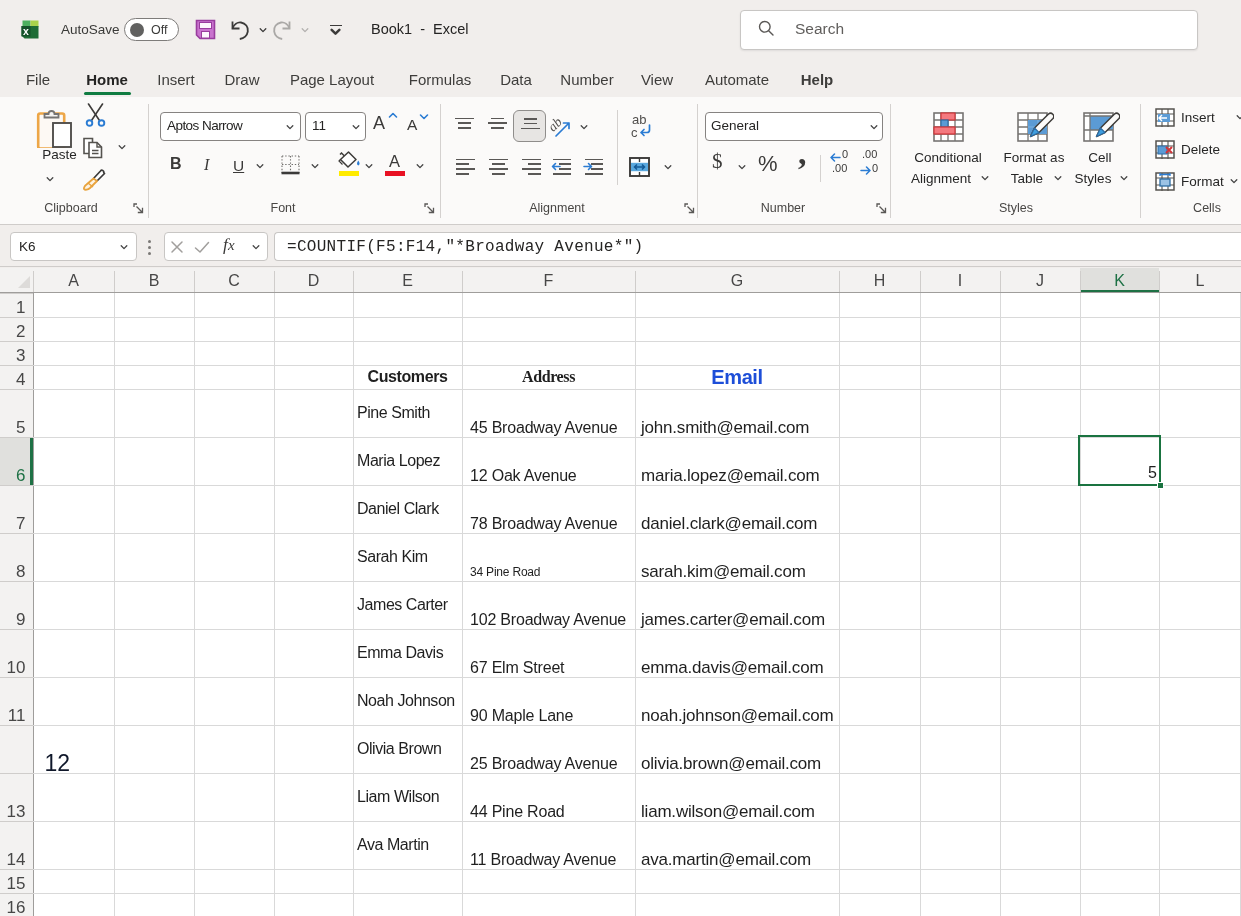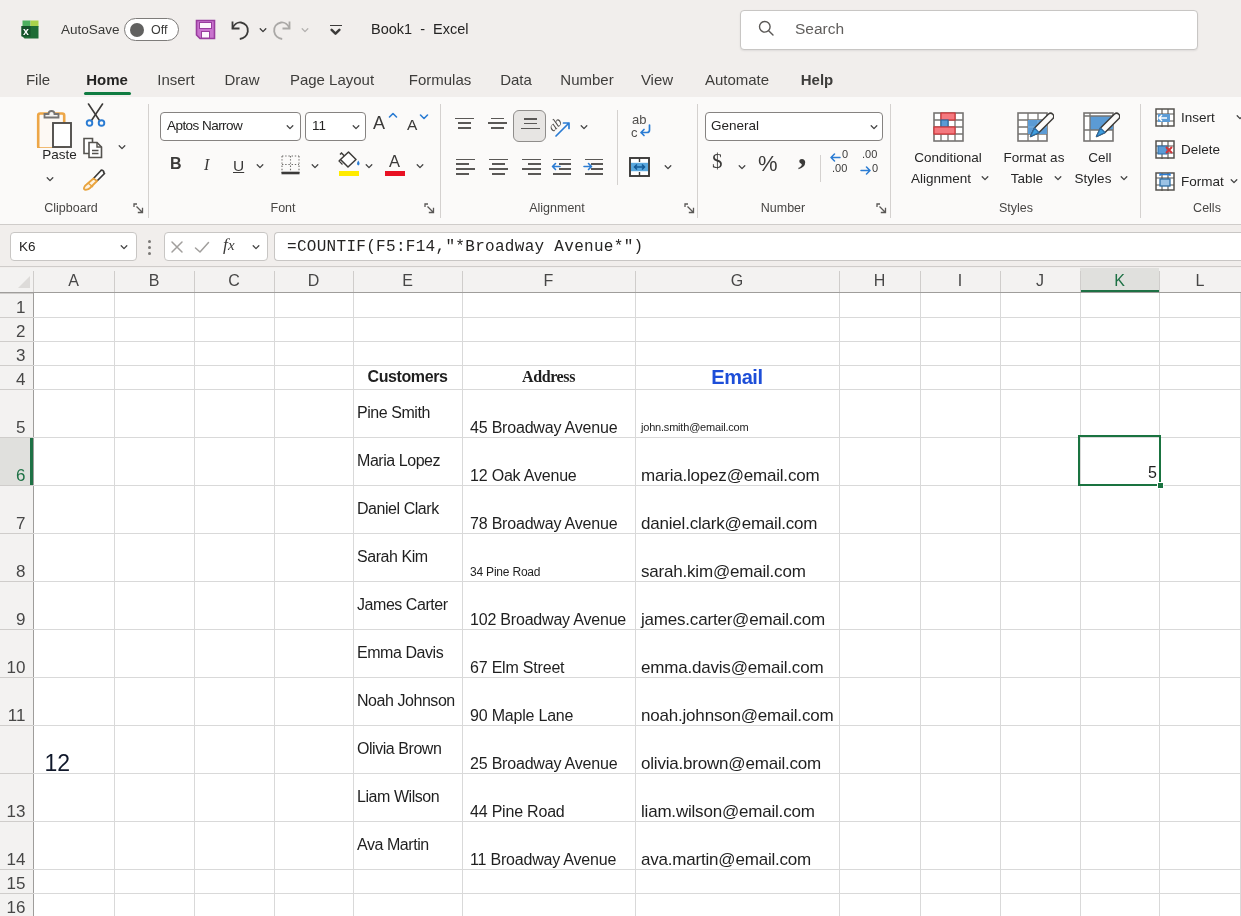--- a/index.html
+++ b/index.html
@@ -426,21 +426,21 @@
 <div class="ab" style="left:33px;top:725px;width:1208px;height:1px;background:#d9d9d9"></div>
 <div class="ab" style="left:33px;top:773px;width:1208px;height:1px;background:#d9d9d9"></div>
 <div class="ab" style="left:33px;top:821px;width:1208px;height:1px;background:#d9d9d9"></div>
 <div class="ab" style="left:33px;top:869px;width:1208px;height:1px;background:#d9d9d9"></div>
 <div class="ab" style="left:33px;top:893px;width:1208px;height:1px;background:#d9d9d9"></div>
 <div class="txt" style="font-size:16px;color:#1f1f1f;font-weight:700;top:369px;line-height:16px;left:407.5px;transform:translateX(-50%);letter-spacing:-0.4px;">Customers</div>
 <div class="txt" style="font-size:16px;color:#1f1f1f;font-weight:700;top:369px;line-height:16px;left:548.5px;transform:translateX(-50%);letter-spacing:-0.4px;font-family:Liberation Serif, serif;">Address</div>
 <div class="txt" style="font-size:20px;color:#1d4ed8;font-weight:700;top:369px;line-height:16px;left:737.0px;transform:translateX(-50%);letter-spacing:-0.4px;">Email</div>
 <div class="txt" style="font-size:16px;color:#1f1f1f;font-weight:400;top:404.5px;line-height:16px;left:357px;letter-spacing:-0.45px;">Pine Smith</div>
 <div class="txt" style="font-size:16px;color:#1f1f1f;font-weight:400;top:419.7px;line-height:16px;left:470px;letter-spacing:-0.2px;">45 Broadway Avenue</div>
-<div class="txt" style="font-size:11px;color:#1f1f1f;font-weight:400;top:419px;line-height:17px;left:641px;letter-spacing:-0.2px;text-align:center;">john.smith@email.com</div>
+<div class="txt" style="font-size:17px;color:#1f1f1f;font-weight:400;top:419px;line-height:17px;left:641px;letter-spacing:-0.2px;text-align:center;">john.smith@email.com</div>
 <div class="txt" style="font-size:16px;color:#1f1f1f;font-weight:400;top:452.5px;line-height:16px;left:357px;letter-spacing:-0.45px;">Maria Lopez</div>
 <div class="txt" style="font-size:16px;color:#1f1f1f;font-weight:400;top:467.7px;line-height:16px;left:470px;letter-spacing:-0.2px;">12 Oak Avenue</div>
 <div class="txt" style="font-size:17px;color:#1f1f1f;font-weight:400;top:467px;line-height:17px;left:641px;letter-spacing:-0.2px;">maria.lopez@email.com</div>
 <div class="txt" style="font-size:16px;color:#1f1f1f;font-weight:400;top:500.5px;line-height:16px;left:357px;letter-spacing:-0.45px;">Daniel Clark</div>
 <div class="txt" style="font-size:16px;color:#1f1f1f;font-weight:400;top:515.7px;line-height:16px;left:470px;letter-spacing:-0.2px;">78 Broadway Avenue</div>
 <div class="txt" style="font-size:17px;color:#1f1f1f;font-weight:400;top:515px;line-height:17px;left:641px;letter-spacing:-0.2px;">daniel.clark@email.com</div>
 <div class="txt" style="font-size:16px;color:#1f1f1f;font-weight:400;top:548.5px;line-height:16px;left:357px;letter-spacing:-0.45px;">Sarah Kim</div>
 <div class="txt" style="font-size:12px;color:#1f1f1f;font-weight:400;top:563.7px;line-height:16px;left:470px;letter-spacing:-0.2px;">34 Pine Road</div>
 <div class="txt" style="font-size:17px;color:#1f1f1f;font-weight:400;top:563px;line-height:17px;left:641px;letter-spacing:-0.2px;">sarah.kim@email.com</div>
 <div class="txt" style="font-size:16px;color:#1f1f1f;font-weight:400;top:596.5px;line-height:16px;left:357px;letter-spacing:-0.45px;">James Carter</div>

